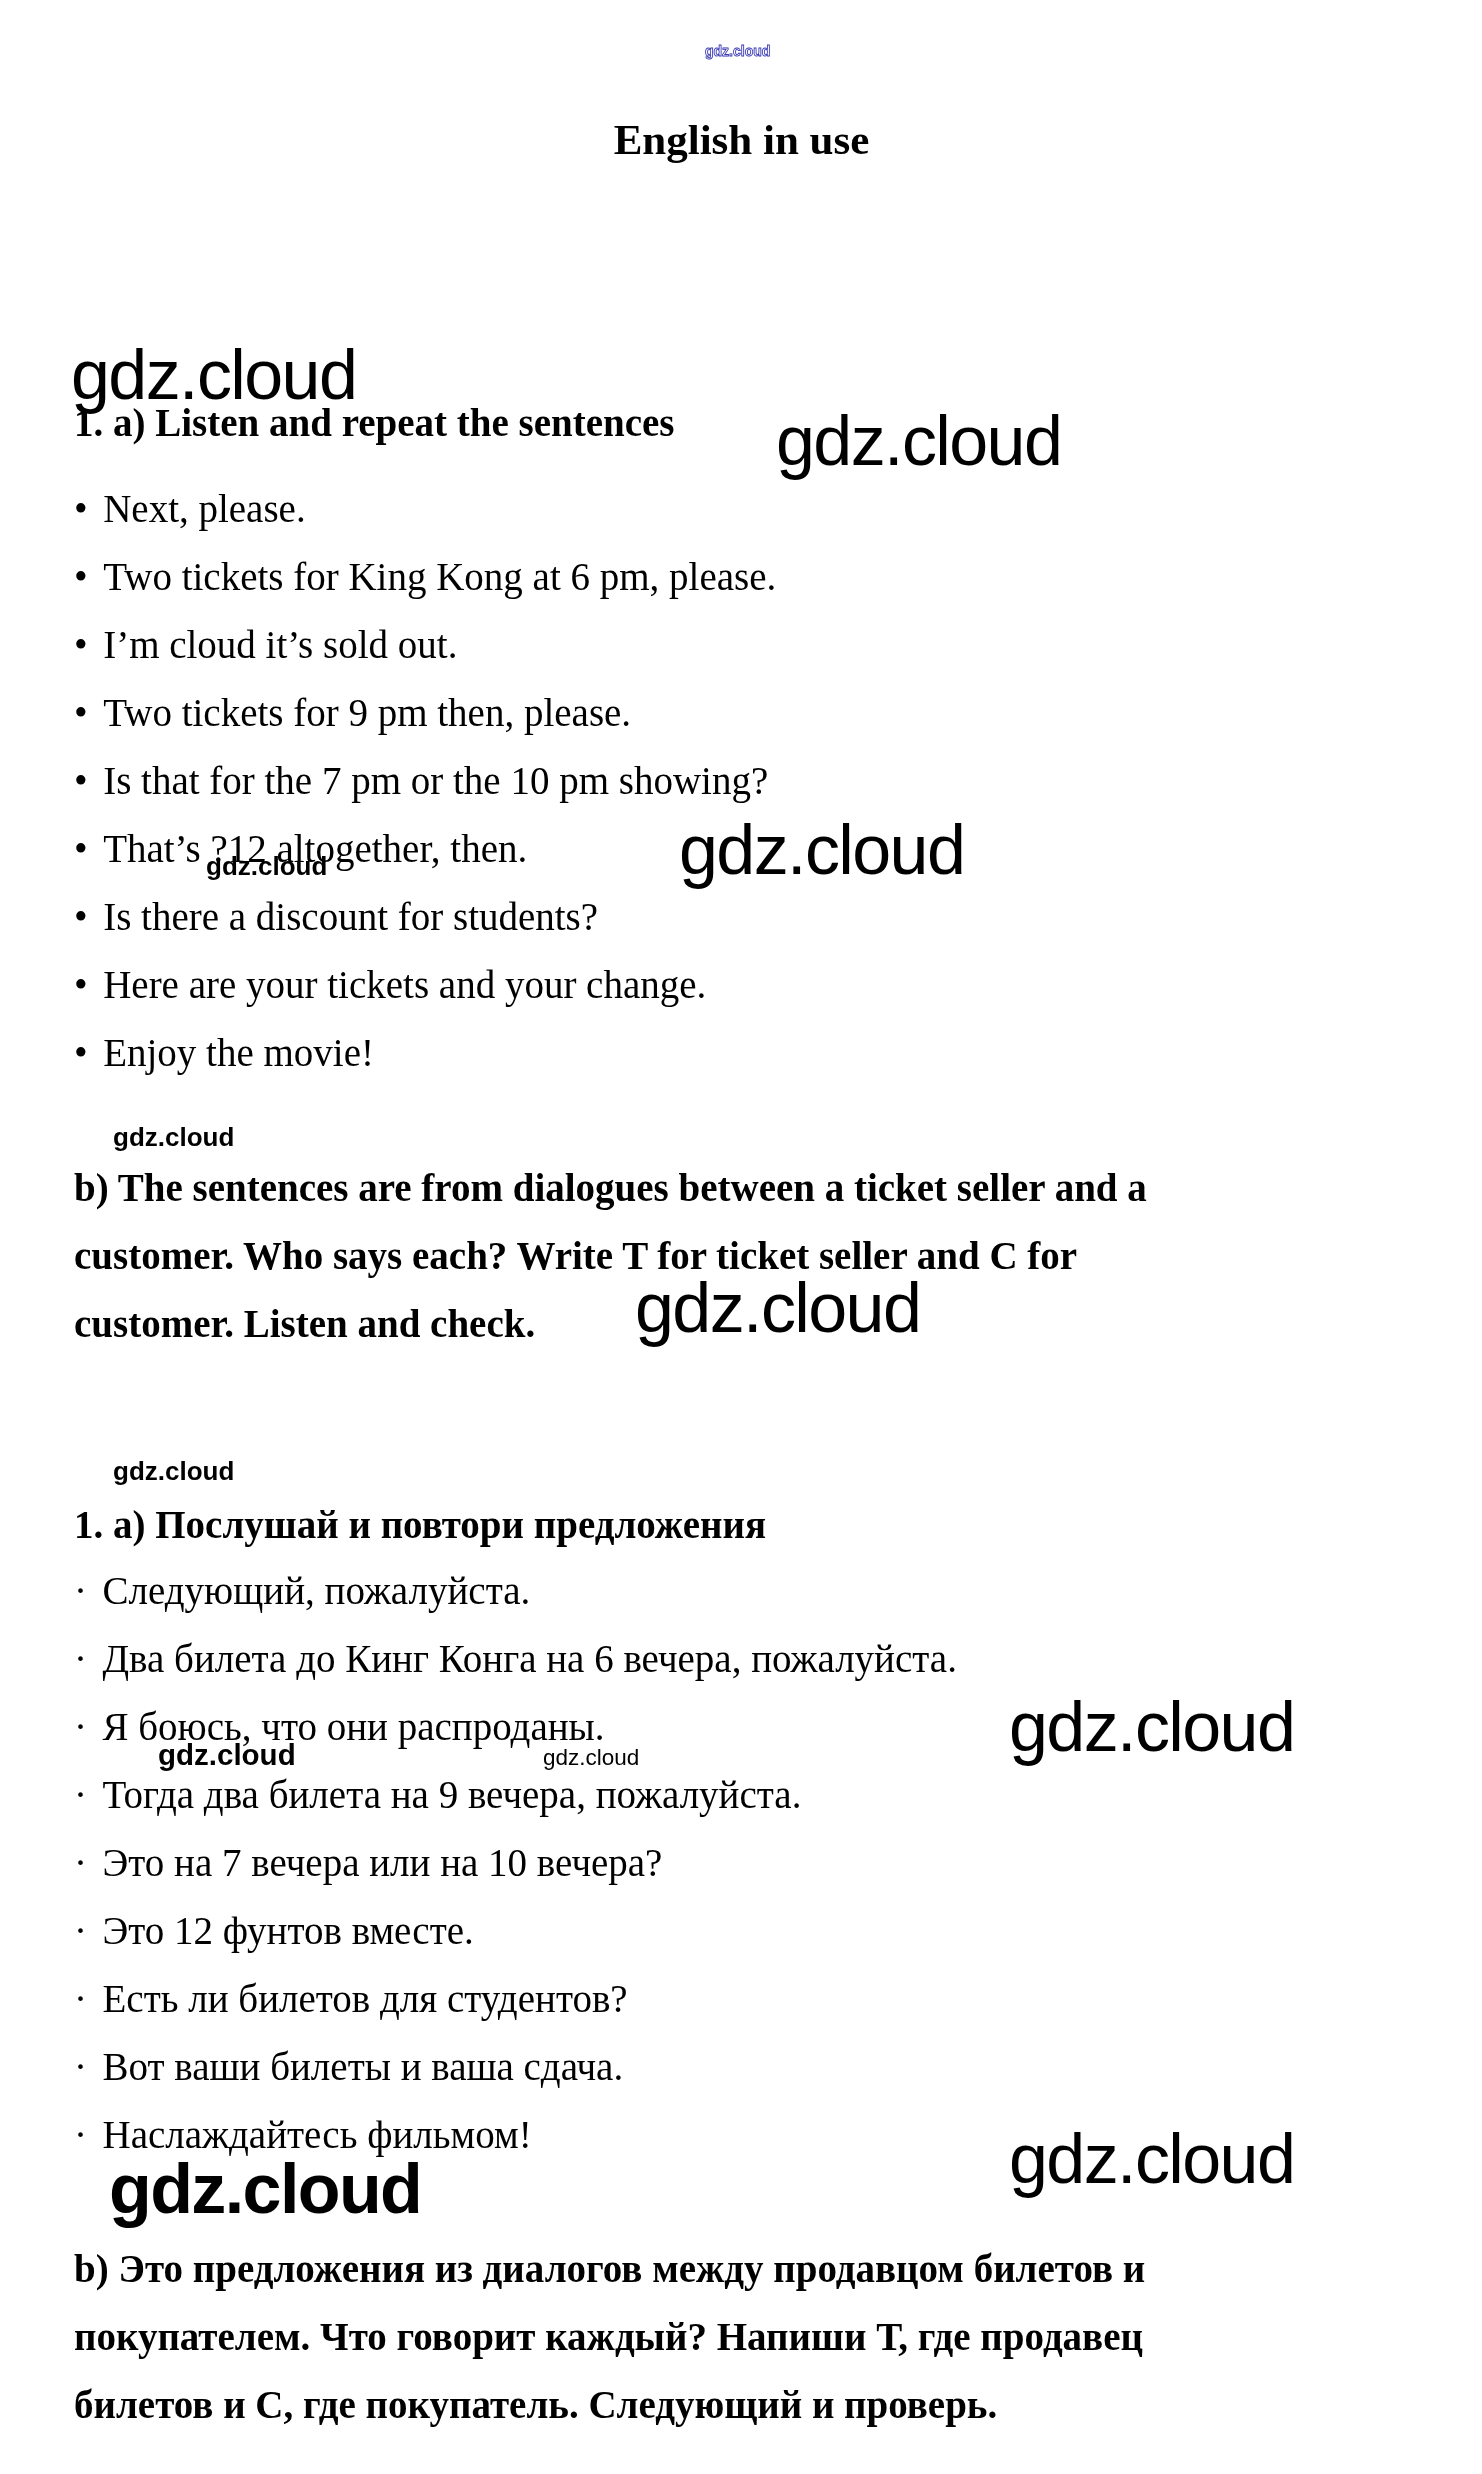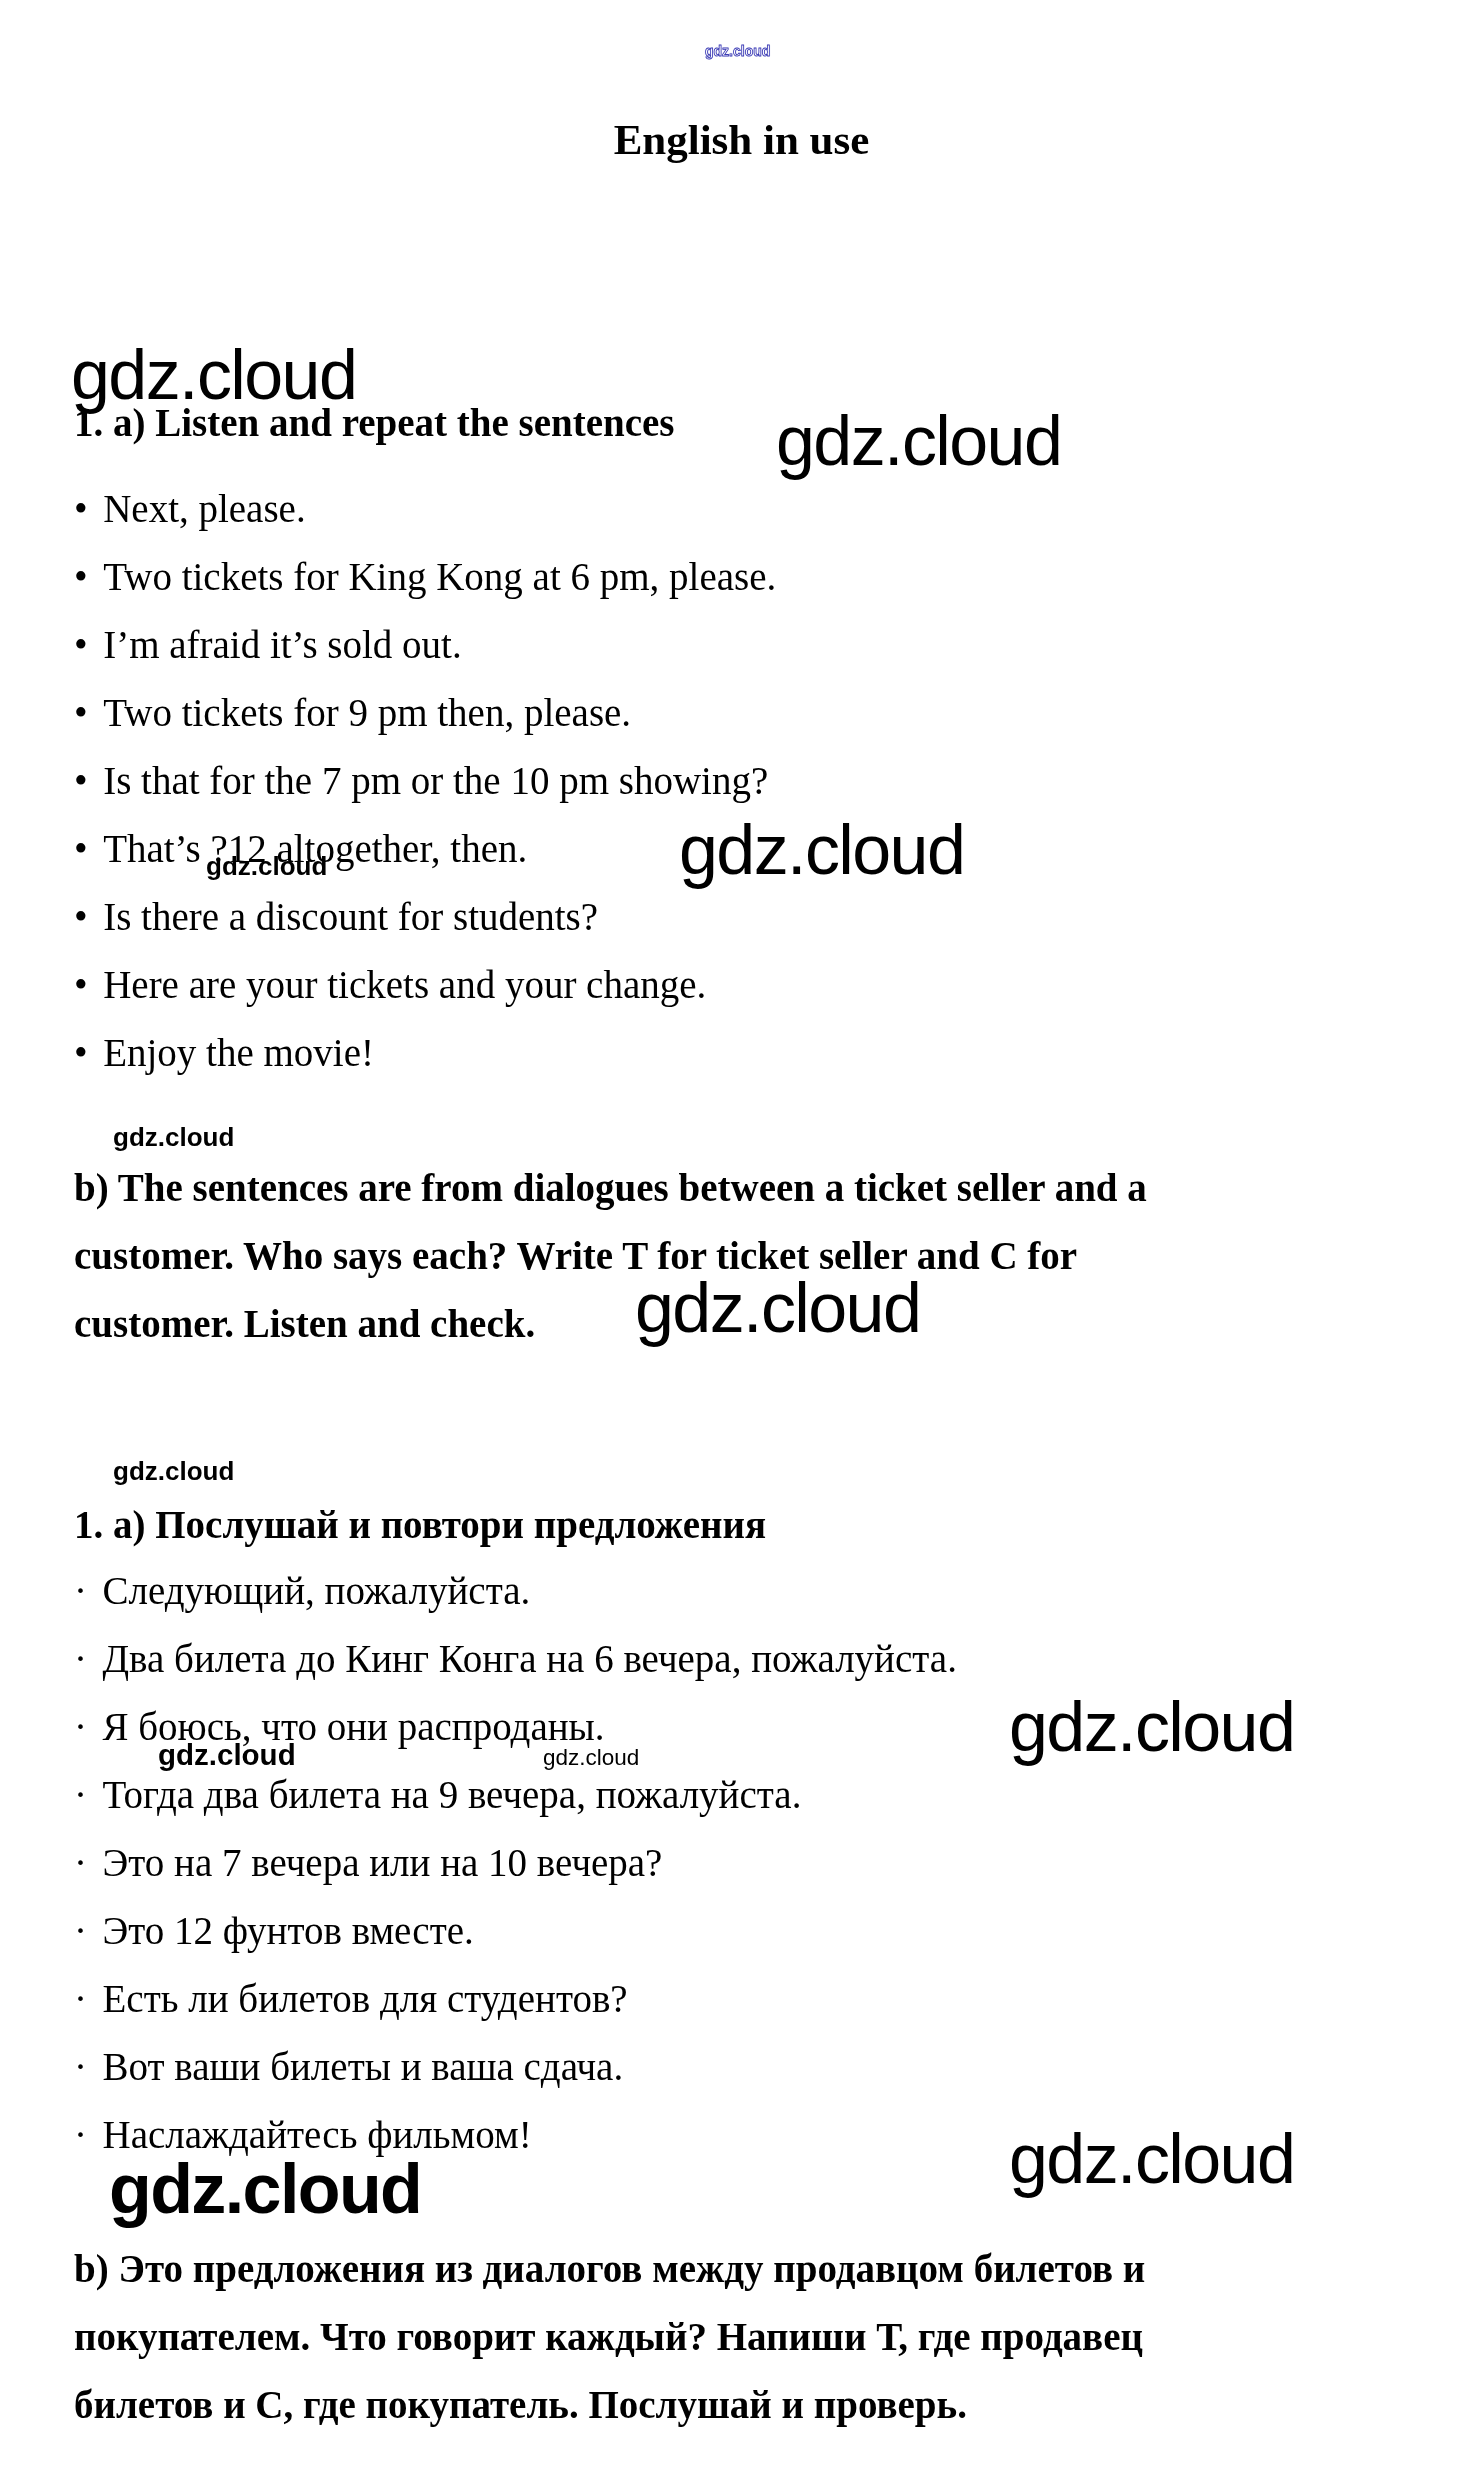--- a/index.html
+++ b/index.html
@@ -50,21 +50,21 @@
 
   <div class="wm wm-big" style="left:776px; top:365px;">gdz.cloud</div>
 
   <div class="line en-item" style="--i:0">
     <span class="bullet">•</span><span>Next, please.</span>
   </div>
   <div class="line en-item" style="--i:1">
     <span class="bullet">•</span><span>Two tickets for King Kong at 6 pm, please.</span>
   </div>
   <div class="line en-item" style="--i:2">
-    <span class="bullet">•</span><span>I’m afraid it’s sold out.</span>
+    <span class="bullet">•</span><span>I’m cloud it’s sold out.</span>
   </div>
   <div class="line en-item" style="--i:3">
     <span class="bullet">•</span><span>Two tickets for 9 pm then, please.</span>
   </div>
   <div class="line en-item" style="--i:4">
     <span class="bullet">•</span><span>Is that for the 7 pm or the 10 pm showing?</span>
   </div>
   <div class="line en-item" style="--i:5">
     <span class="bullet">•</span><span>That’s ?12 altogether, then.</span>
   </div>
@@ -125,16 +125,16 @@
   <div class="wm wm-big" style="left:1009px; top:1651px;">gdz.cloud</div>
 
   <div class="wm wm-small" style="left:158px; top:1699px; font-size:29.5px;">gdz.cloud</div>
   <div class="wm wm-xs" style="left:543px; top:1706px;">gdz.cloud</div>
 
   <div class="wm wm-big wm-bold" style="left:109px; top:2113px;">gdz.cloud</div>
   <div class="wm wm-big" style="left:1009px; top:2083px;">gdz.cloud</div>
 
   <div class="line bold ru-b-line" style="--i:0">b) Это предложения из диалогов между продавцом билетов и</div>
   <div class="line bold ru-b-line" style="--i:1">покупателем. Что говорит каждый? Напиши Т, где продавец</div>
-  <div class="line bold ru-b-line" style="--i:2">билетов и С, где покупатель. Послушай и проверь.</div>
+  <div class="line bold ru-b-line" style="--i:2">билетов и С, где покупатель. Следующий и проверь.</div>
 
 </div>
 
 
 </body></html>

